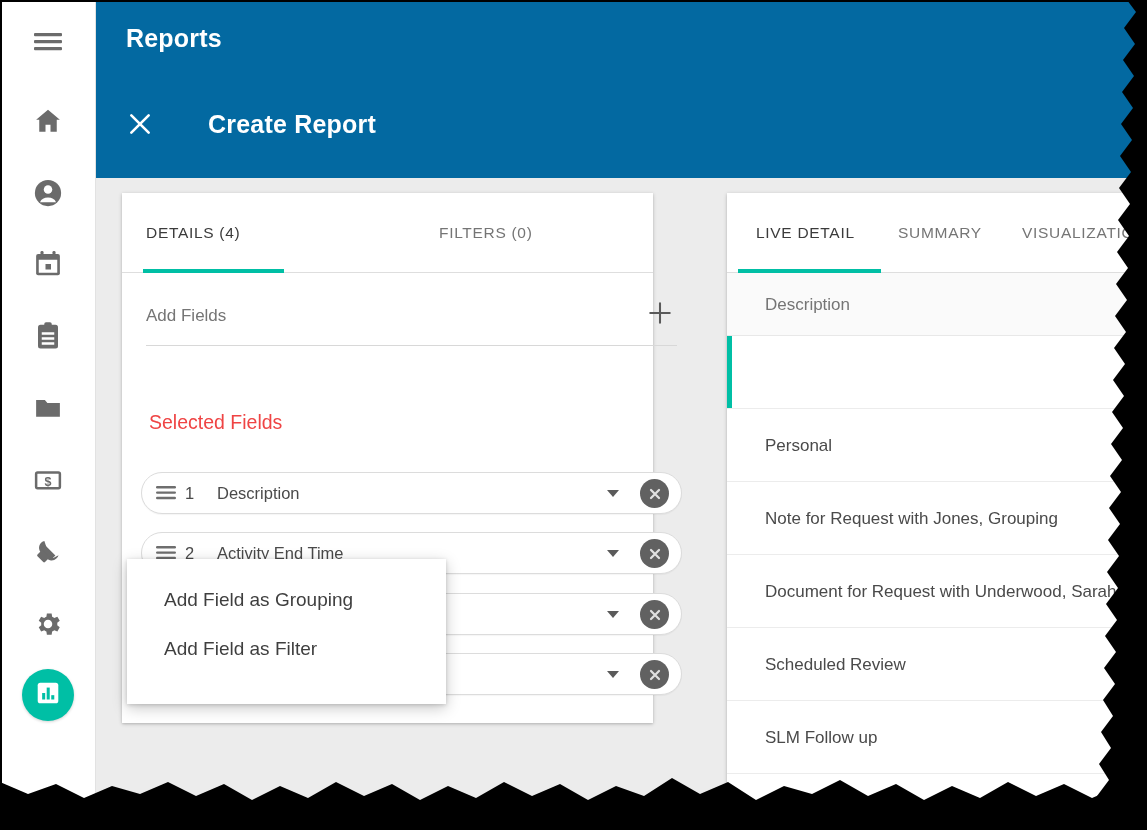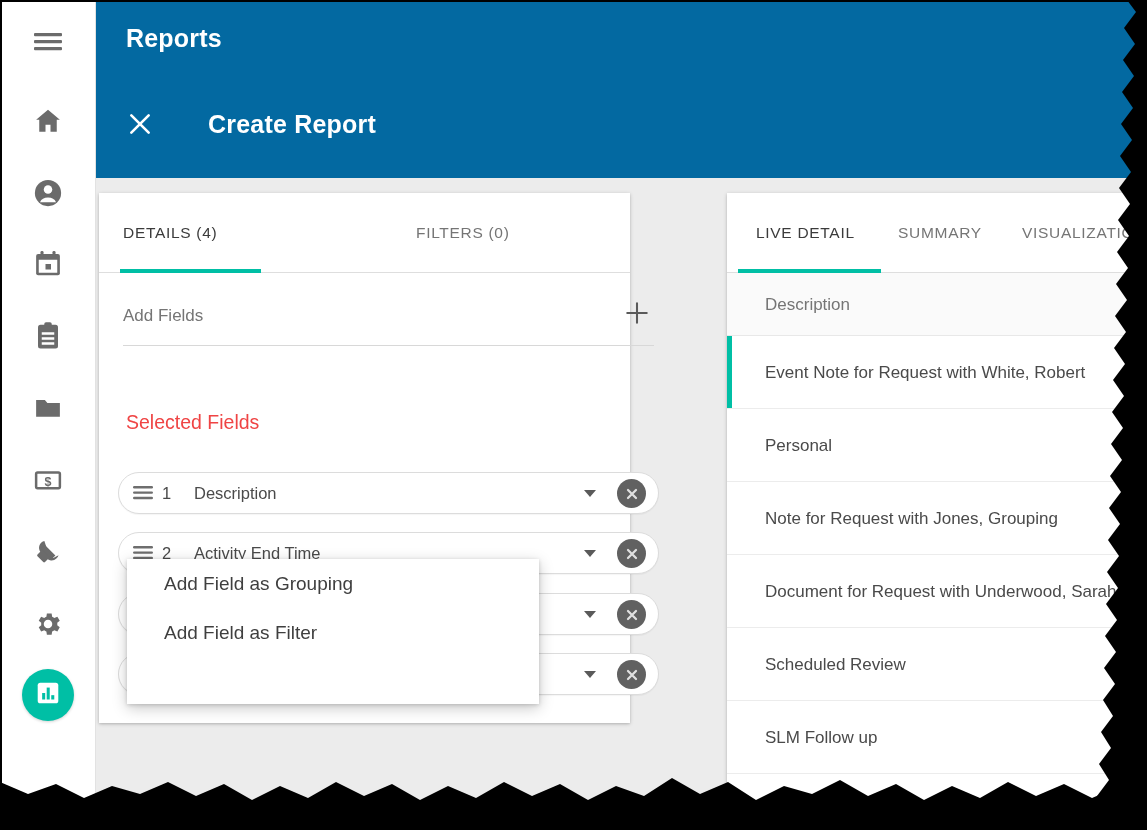--- a/index.html
+++ b/index.html
@@ -71,21 +71,21 @@
     width: 1051px; height: 652px;
     background: #ececec;
   }
 
   
   .card {
     position: absolute;
     background: #ffffff;
     box-shadow: 0 1px 4px rgba(0,0,0,.18), 0 1px 2px rgba(0,0,0,.10);
   }
-  .card-left  { left: 3px;  top: 15px; width: 531px; height: 530px; }
+  .card-left  { left: 26px;  top: 15px; width: 531px; height: 530px; }
   .card-right { left: 631px; top: 15px; width: 470px; height: 620px; }
 
   
   .tabs {
     position: relative; height: 80px;
     border-bottom: 1px solid #dedede;
     background: #fff;
   }
   .tab {
     position: absolute; top: 0; height: 80px;
@@ -152,25 +152,25 @@
     position: absolute; right: 12px; top: 6px;
     width: 29px; height: 29px; border-radius: 50%;
     background: #616161;
     display: flex; align-items: center; justify-content: center;
     cursor: pointer;
   }
 
   
   .ctx-menu {
     position: absolute; left: 127px; top: 559px;
-    width: 412px; height: 145px;
+    width: 319px; height: 145px;
     background: #ffffff;
     box-shadow: 0 4px 14px rgba(0,0,0,.22), 0 1px 4px rgba(0,0,0,.16);
     z-index: 40;
-    padding-top: 0;
+    padding-top: 16px;
   }
   .ctx-item {
     height: 49px; line-height: 49px;
     padding-left: 37px;
     font-size: 19px; color: #3f3f3f;
     cursor: pointer; white-space: nowrap;
   }
 
   
   .table-head {
@@ -446,21 +446,20 @@
         </div>
         <div class="tab-underline" style="left:11px; width:143px"></div>
       </div>
 
       <div class="table-head">
         <div class="table-head-cell">Description</div>
       </div>
 
       <div class="table-row">
         <div class="accent"></div>
-        <div class="table-cell">Event Note for Request with White, Robert</div>
       </div>
       <div class="table-row">
         <div class="table-cell">Personal</div>
       </div>
       <div class="table-row">
         <div class="table-cell">Note for Request with Jones, Grouping</div>
       </div>
       <div class="table-row">
         <div class="table-cell">Document for Request with Underwood, Sarah</div>
       </div>

